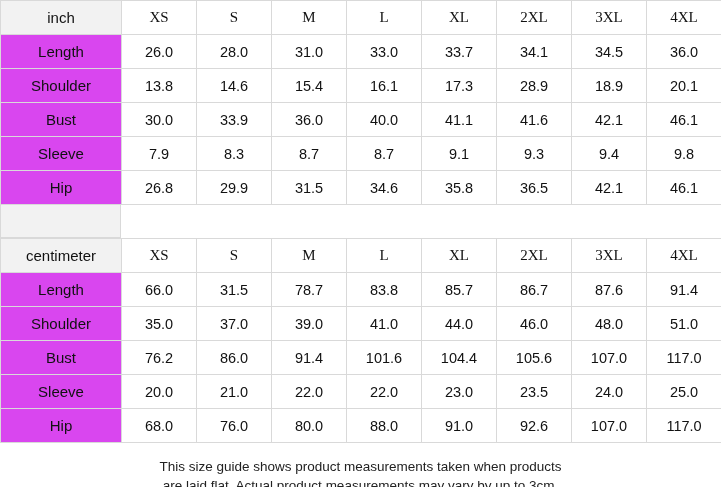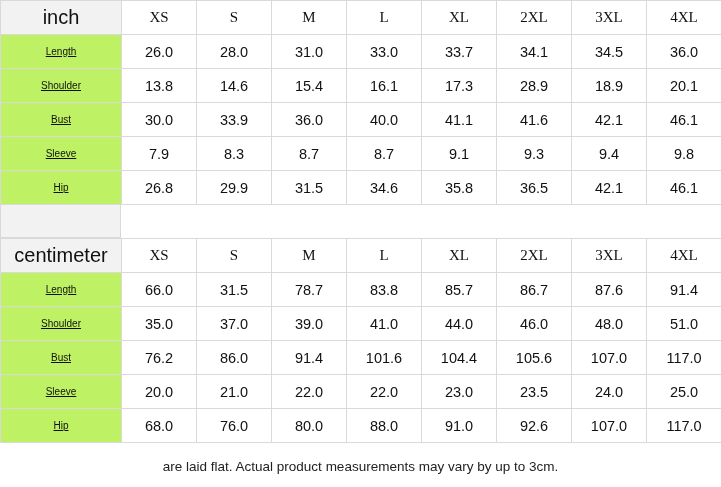--- a/index.html
+++ b/index.html
@@ -31,27 +31,26 @@
     text-align: center;
     vertical-align: middle;
     font-size: 14.5px;
     color: #111111;
     height: 33px;
     padding: 0;
     background: #ffffff;
     white-space: nowrap;
   }
   table.size-table td.rowhead {
-    background: #bef264;
-    font-size: 10px;
-    text-decoration: underline;
+    background: #d946ef;
+    font-size: 15px;
   }
   table.size-table td.unit {
     background: #f2f2f2;
-    font-size: 20px;
+    font-size: 15px;
   }
   table.size-table td.colhead {
     background: #ffffff;
     font-size: 15px;
     font-family: Liberation Serif, serif;
   }
   
   table.size-table col.c0 { width: 121px; }
   table.size-table col.cx { width: 75px; }
 
@@ -255,16 +254,17 @@
         <td>88.0</td>
         <td>91.0</td>
         <td>92.6</td>
         <td>107.0</td>
         <td>117.0</td>
       </tr>
     </tbody>
   </table>
 
   <div class="note">
+    <div>This size guide shows product measurements taken when products</div>
     <div>are laid flat. Actual product measurements may vary by up to 3cm.</div>
   </div>
 
 </div>
 
 </body></html>

